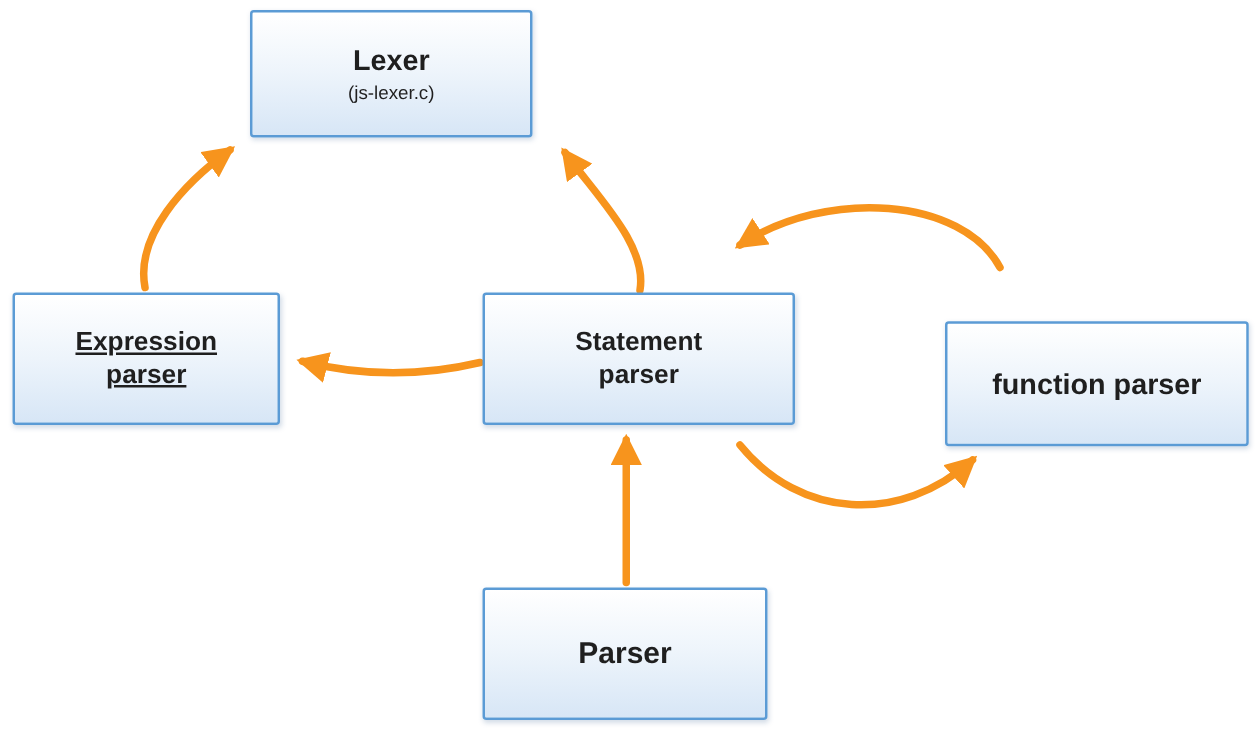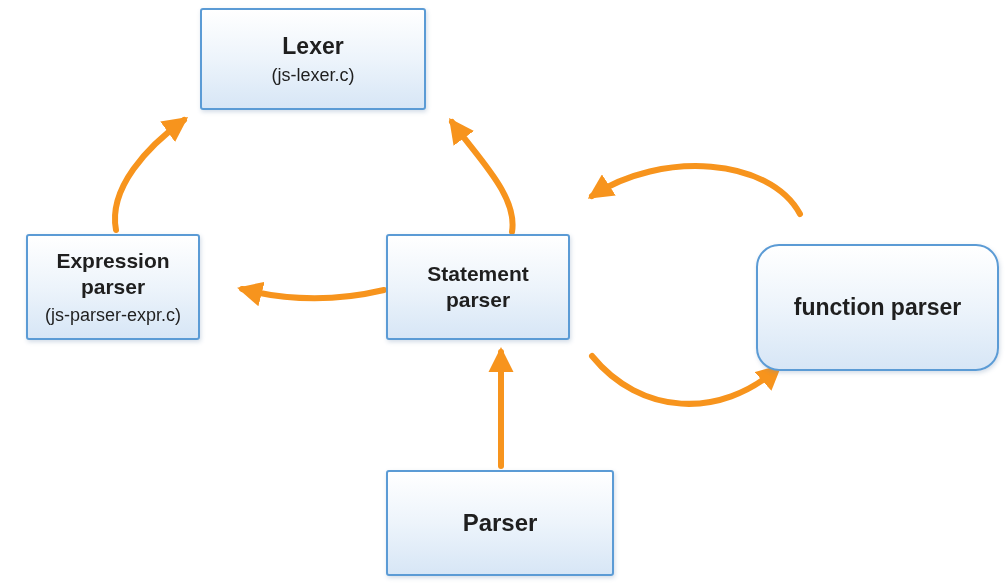--- a/index.html
+++ b/index.html
@@ -43,28 +43,28 @@
     color: #1f1f1f;
     padding: 4px 6px;
   }
   .node-title {
     font-size: 21px;
     font-weight: bold;
     line-height: 1.25;
     white-space: pre-line;
   }
   .node-subtitle {
-    font-size: 18px;
+    font-size: 15px;
     line-height: 1.25;
   }
   #node-lexer      { left: 200px; top: 8px;   width: 226px; height: 102px; }
   #node-lexer .node-title { font-size: 23px; }
-  #node-expression { left: 26px;  top: 234px; width: 174px; height: 106px; }
-  #node-statement  { left: 386px; top: 234px; width: 184px; height: 106px; justify-content: center; }
-  #node-function   { left: 756px; top: 244px; width: 243px; height: 127px; border-radius: 23px; }
+  #node-expression { left: 10px;  top: 234px; width: 214px; height: 106px; text-decoration: underline; }
+  #node-statement  { left: 386px; top: 234px; width: 250px; height: 106px; justify-content: center; }
+  #node-function   { left: 756px; top: 257px; width: 243px; height: 100px; }
   #node-function .node-title { font-size: 23px; }
   #node-parser     { left: 386px; top: 470px; width: 228px; height: 106px; }
   #node-parser .node-title { font-size: 24px; }
 </style>
 </head>
 <body>
 
 <div class="canvas">
 
   <svg class="edges" width="1005" height="584" viewBox="0 0 1005 584">
@@ -82,21 +82,20 @@
   </svg>
 
   <div class="node" id="node-lexer">
     <div class="node-title">Lexer</div>
     <div class="node-subtitle">(js-lexer.c)</div>
   </div>
 
   <div class="node" id="node-expression">
     <div class="node-title">Expression
 parser</div>
-    <div class="node-subtitle">(js-parser-expr.c)</div>
   </div>
 
   <div class="node" id="node-statement">
     <div class="node-title">Statement
 parser</div>
   </div>
 
   <div class="node" id="node-function">
     <div class="node-title">function parser</div>
   </div>

